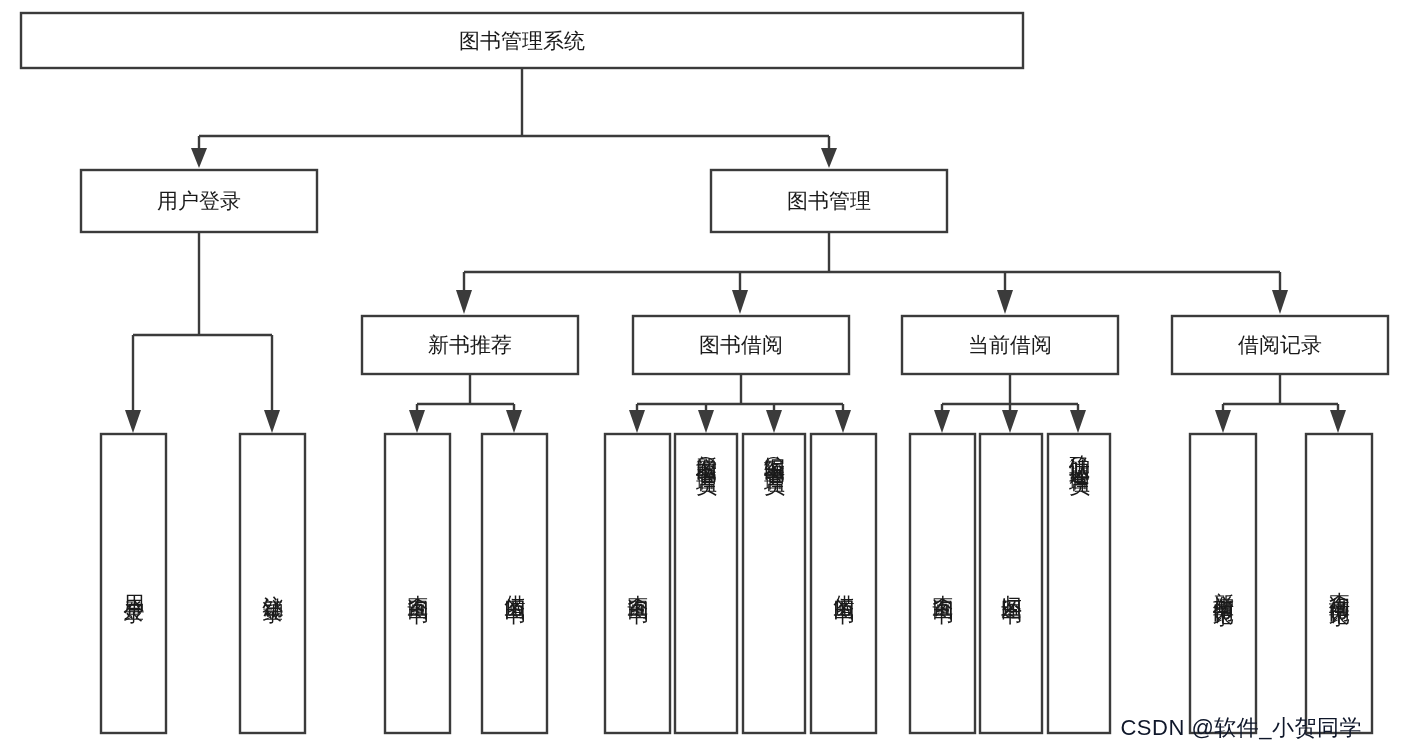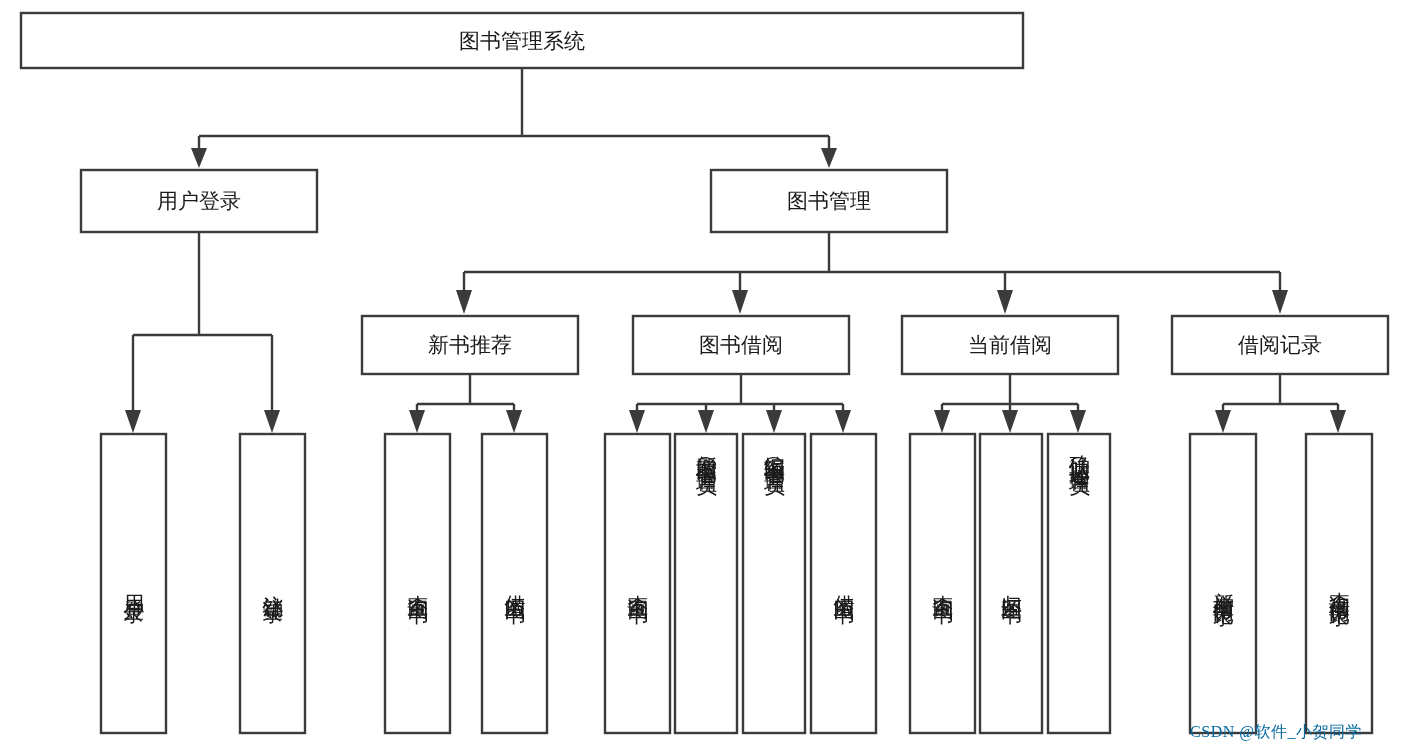--- a/index.html
+++ b/index.html
@@ -68,23 +68,23 @@
     position: absolute;
     display: flex;
     align-items: center;
     justify-content: center;
     pointer-events: none;
   }
   .watermark {
     position: absolute;
     right: 8px;
     bottom: 4px;
-    font-family: Liberation Serif, serif;
-    font-size: 16px;
-    color: #0369a1;
+    font-family: Liberation Sans, sans-serif;
+    font-size: 22px;
+    color: #0f172a;
     letter-spacing: 0.5px;
     white-space: nowrap;
     user-select: none;
   }
 </style>
 </head>
 <body>
 
 <div id="diagram-root">
 

